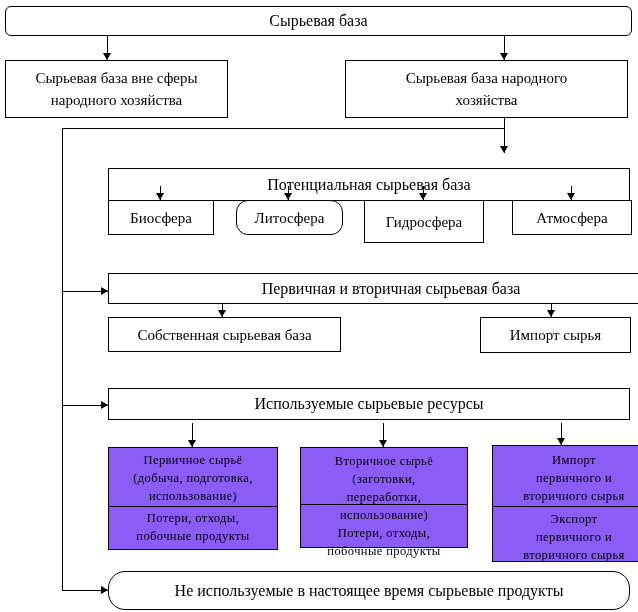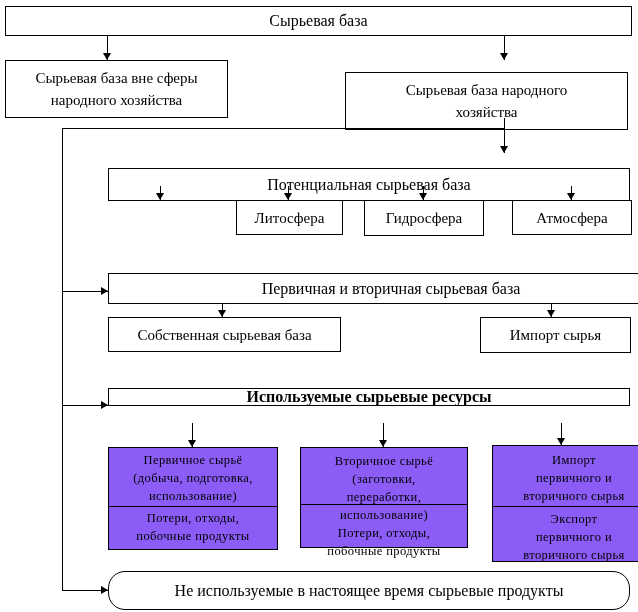--- a/index.html
+++ b/index.html
@@ -54,38 +54,39 @@
     border-top:4px solid transparent;
     border-bottom:4px solid transparent;
     border-left:7px solid #000;
   }
 </style>
 </head>
 <body>
 
 <div id="canvas">
 
-  <div class="box hdr" style="left:5px; top:6px; width:627px; height:30px;">Сырьевая база</div>
+  <div class="box hdr" style="left:5px; top:6px; width:627px; height:30px;border-radius:6px;">Сырьевая база</div>
 
   <div class="box" style="left:5px; top:60px; width:223px; height:58px;">Сырьевая база вне сферы
 народного хозяйства</div>
-  <div class="box" style="left:345px; top:72px; width:283px; height:58px;">Сырьевая база народного
+  <div class="box" style="left:345px; top:60px; width:283px; height:58px;">Сырьевая база народного
 хозяйства</div>
 
   <div class="box hdr" style="left:108px; top:168px; width:522px; height:33px;">Потенциальная сырьевая база</div>
 
-  <div class="box" style="left:236px; top:200px; width:107px; height:35px;">Литосфера</div>
-  <div class="box" style="left:364px; top:200px; width:120px; height:36px;">Гидросфера</div>
+  <div class="box" style="left:108px; top:200px; width:106px; height:35px;">Биосфера</div>
+  <div class="box" style="left:236px; top:200px; width:107px; height:35px;border-radius:12px;">Литосфера</div>
+  <div class="box" style="left:364px; top:200px; width:120px; height:43px;">Гидросфера</div>
   <div class="box" style="left:512px; top:200px; width:120px; height:35px;">Атмосфера</div>
 
   <div class="box hdr" style="left:108px; top:273px; width:566px; height:31px;">Первичная и вторичная сырьевая база</div>
   <div class="box" style="left:108px; top:317px; width:233px; height:35px;">Собственная сырьевая база</div>
   <div class="box" style="left:480px; top:317px; width:151px; height:36px;">Импорт сырья</div>
 
-  <div class="box hdr" style="left:108px; top:388px; width:522px; height:18px;font-weight:bold;">Используемые сырьевые ресурсы</div>
+  <div class="box hdr" style="left:108px; top:388px; width:522px; height:32px;">Используемые сырьевые ресурсы</div>
 
   <div class="colbox" style="left:108px; top:447px; width:170px; height:103px;">
     <div class="divider" style="top:58px"></div>
     <div class="coltext" style="top:3px">Первичное сырьё
 (добыча, подготовка,
 использование)</div>
     <div class="coltext" style="top:61px">Потери, отходы,
 побочные продукты</div>
   </div>
 

